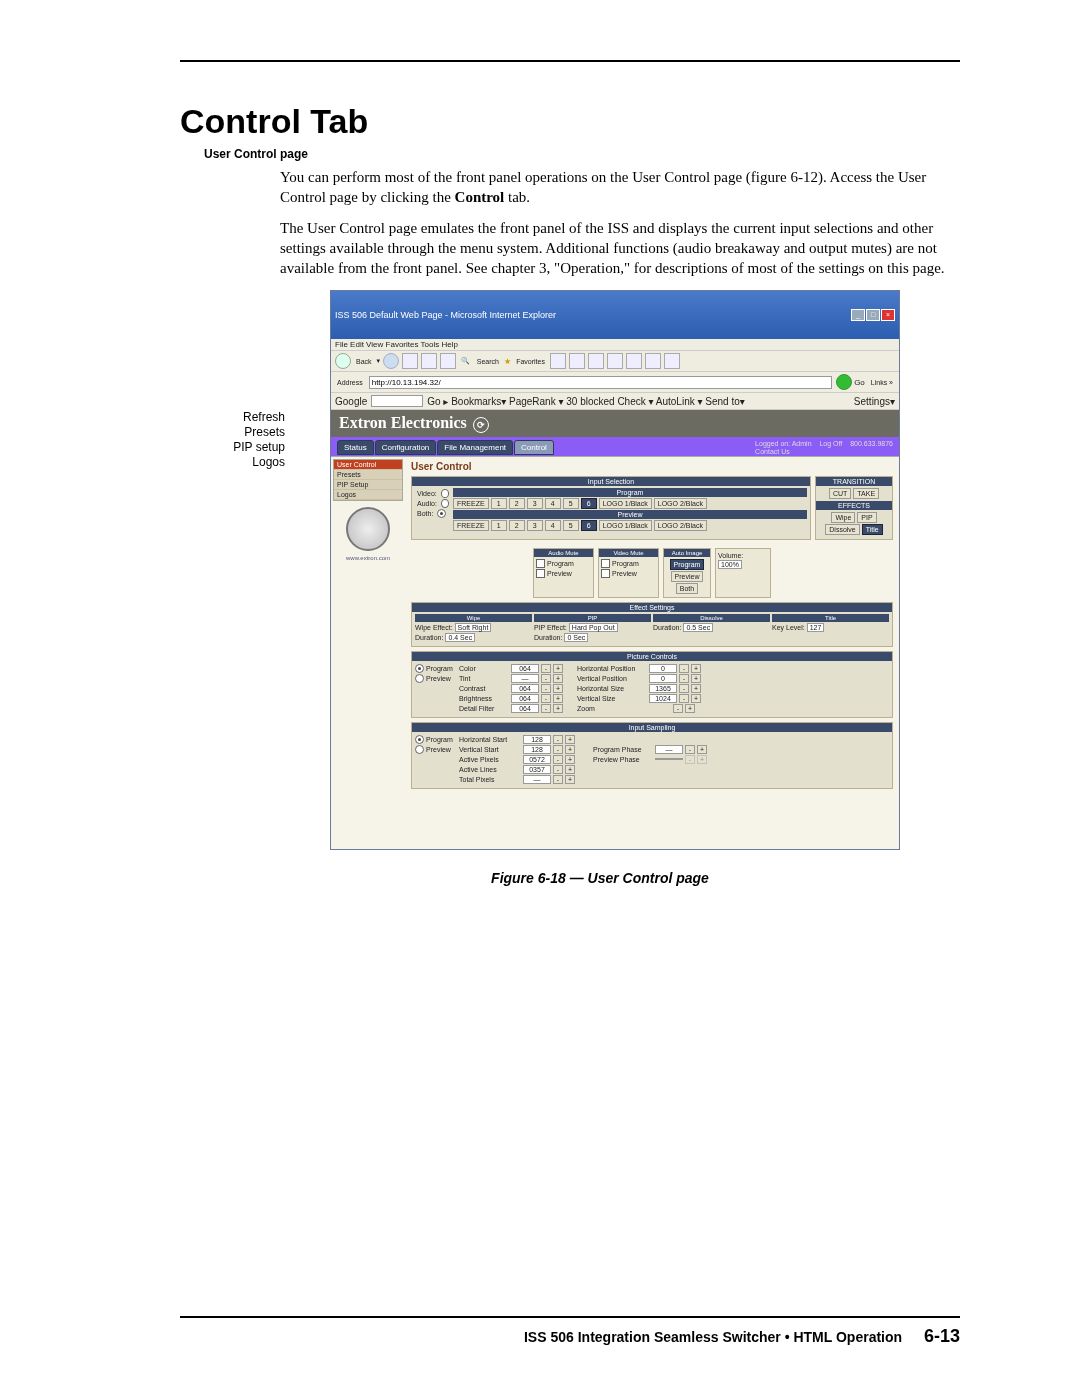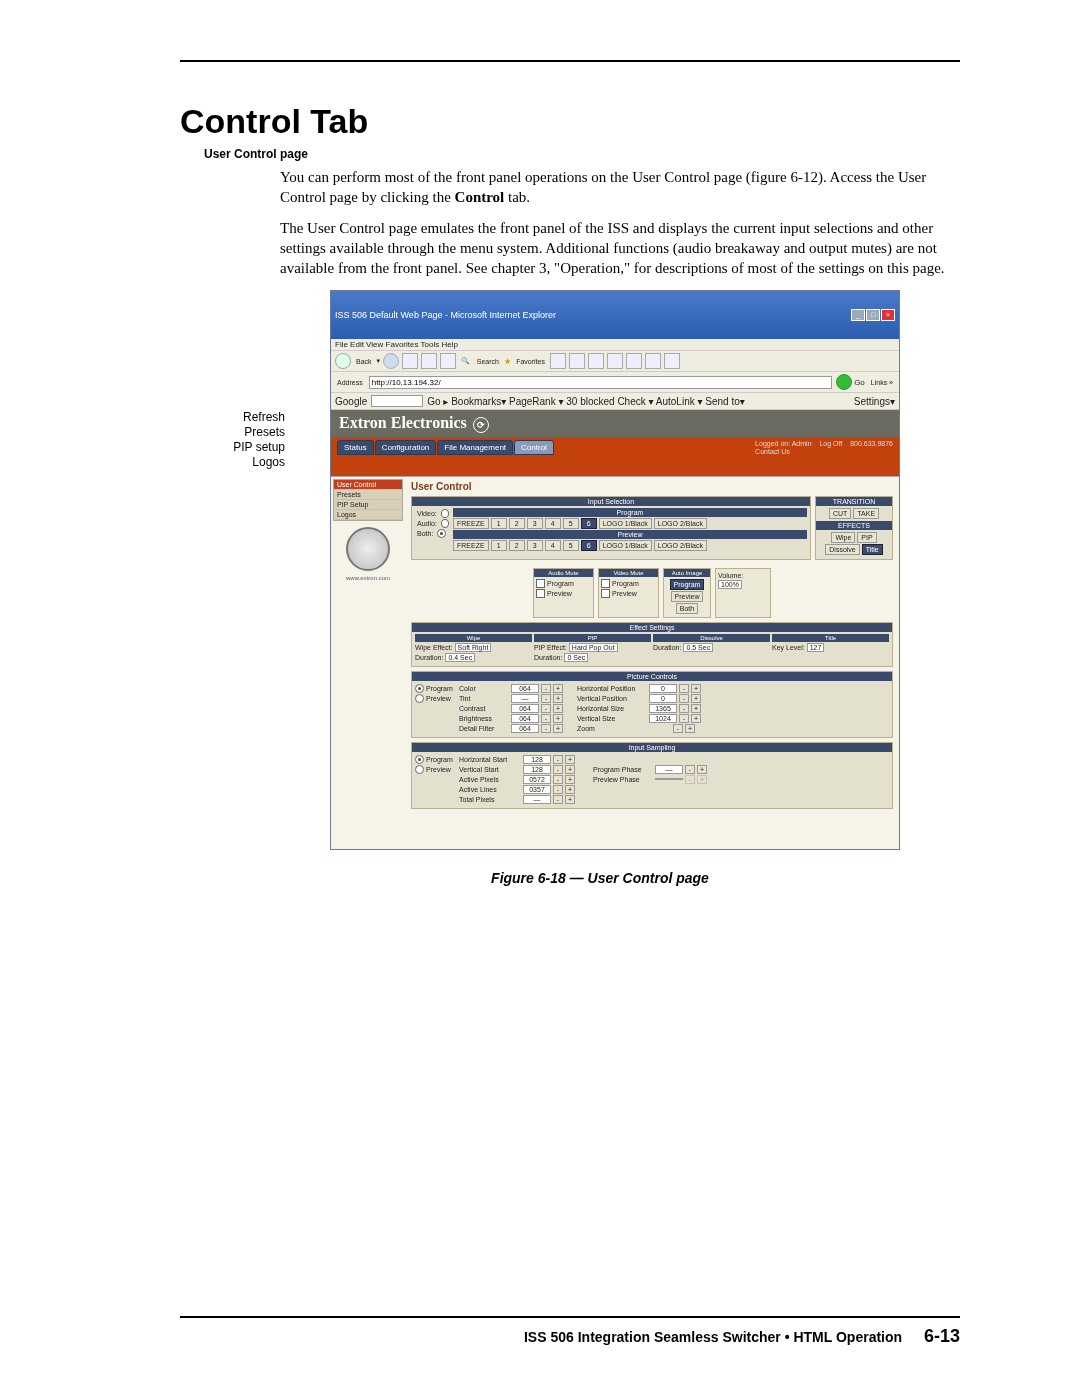--- a/index.html
+++ b/index.html
@@ -90,21 +90,21 @@
     background:#efece0;padding:2px 4px;border-bottom:1px solid #ccc;display:flex;align-items:center;gap:3px;
   }
   .ticon{display:inline-block;width:14px;height:14px;border:1px solid #9a9;background:#dfe;border-radius:50%;}
   .ticonsq{display:inline-block;width:14px;height:14px;border:1px solid #aaa;background:#eef;}
   .addrbar{background:#efece0;padding:2px 4px;border-bottom:1px solid #ccc;display:flex;align-items:center;gap:4px;}
   .addrbar input{flex:1;font-size:8px;height:11px;border:1px solid #999;padding:0 2px;}
   .gobtn{display:inline-flex;align-items:center;gap:2px;font-size:8px;}
   .gobtn .ticon{background:#3b3;border-color:#393;}
   .googlebar{background:#efece0;padding:2px 4px;border-bottom:1px solid #ccc;display:flex;align-items:center;gap:4px;font-size:10px;}
   .banner{background:#6b6b61;color:#fff;font-family:Georgia,serif;font-weight:bold;font-size:16px;padding:4px 8px;}
-  .subbanner{background:#c2410c;display:flex;justify-content:space-between;padding:2px 6px 20px;align-items:center;}
+  .subbanner{background:#8b5cf6;display:flex;justify-content:space-between;padding:2px 6px 0;align-items:center;}
   .tabs span{display:inline-block;background:#3a4a6a;color:#fff;font-size:8px;padding:2px 6px;margin-right:1px;border-radius:3px 3px 0 0;border:1px solid #2a3a5a;}
   .tabs span.active{background:#8a9ab8;}
   .loginfo{color:#ddd;font-size:7px;text-align:right;line-height:1;}
   .loginfo .row{white-space:nowrap;}
   .content{background:#f6f4e8;display:flex;height:440px;border-top:1px solid #aaa;}
   .sidebar{width:70px;background:#f6f4e8;padding:2px;}
   .sidemenu{background:#d8d0b8;border:1px solid #aa9;font-size:7px;}
   .sidemenu div{padding:1px 3px;border-bottom:1px solid #cbc0a0;}
   .sidemenu .act{background:#c04020;color:#fff;}
   .logo-area{margin-top:6px;text-align:center;}

